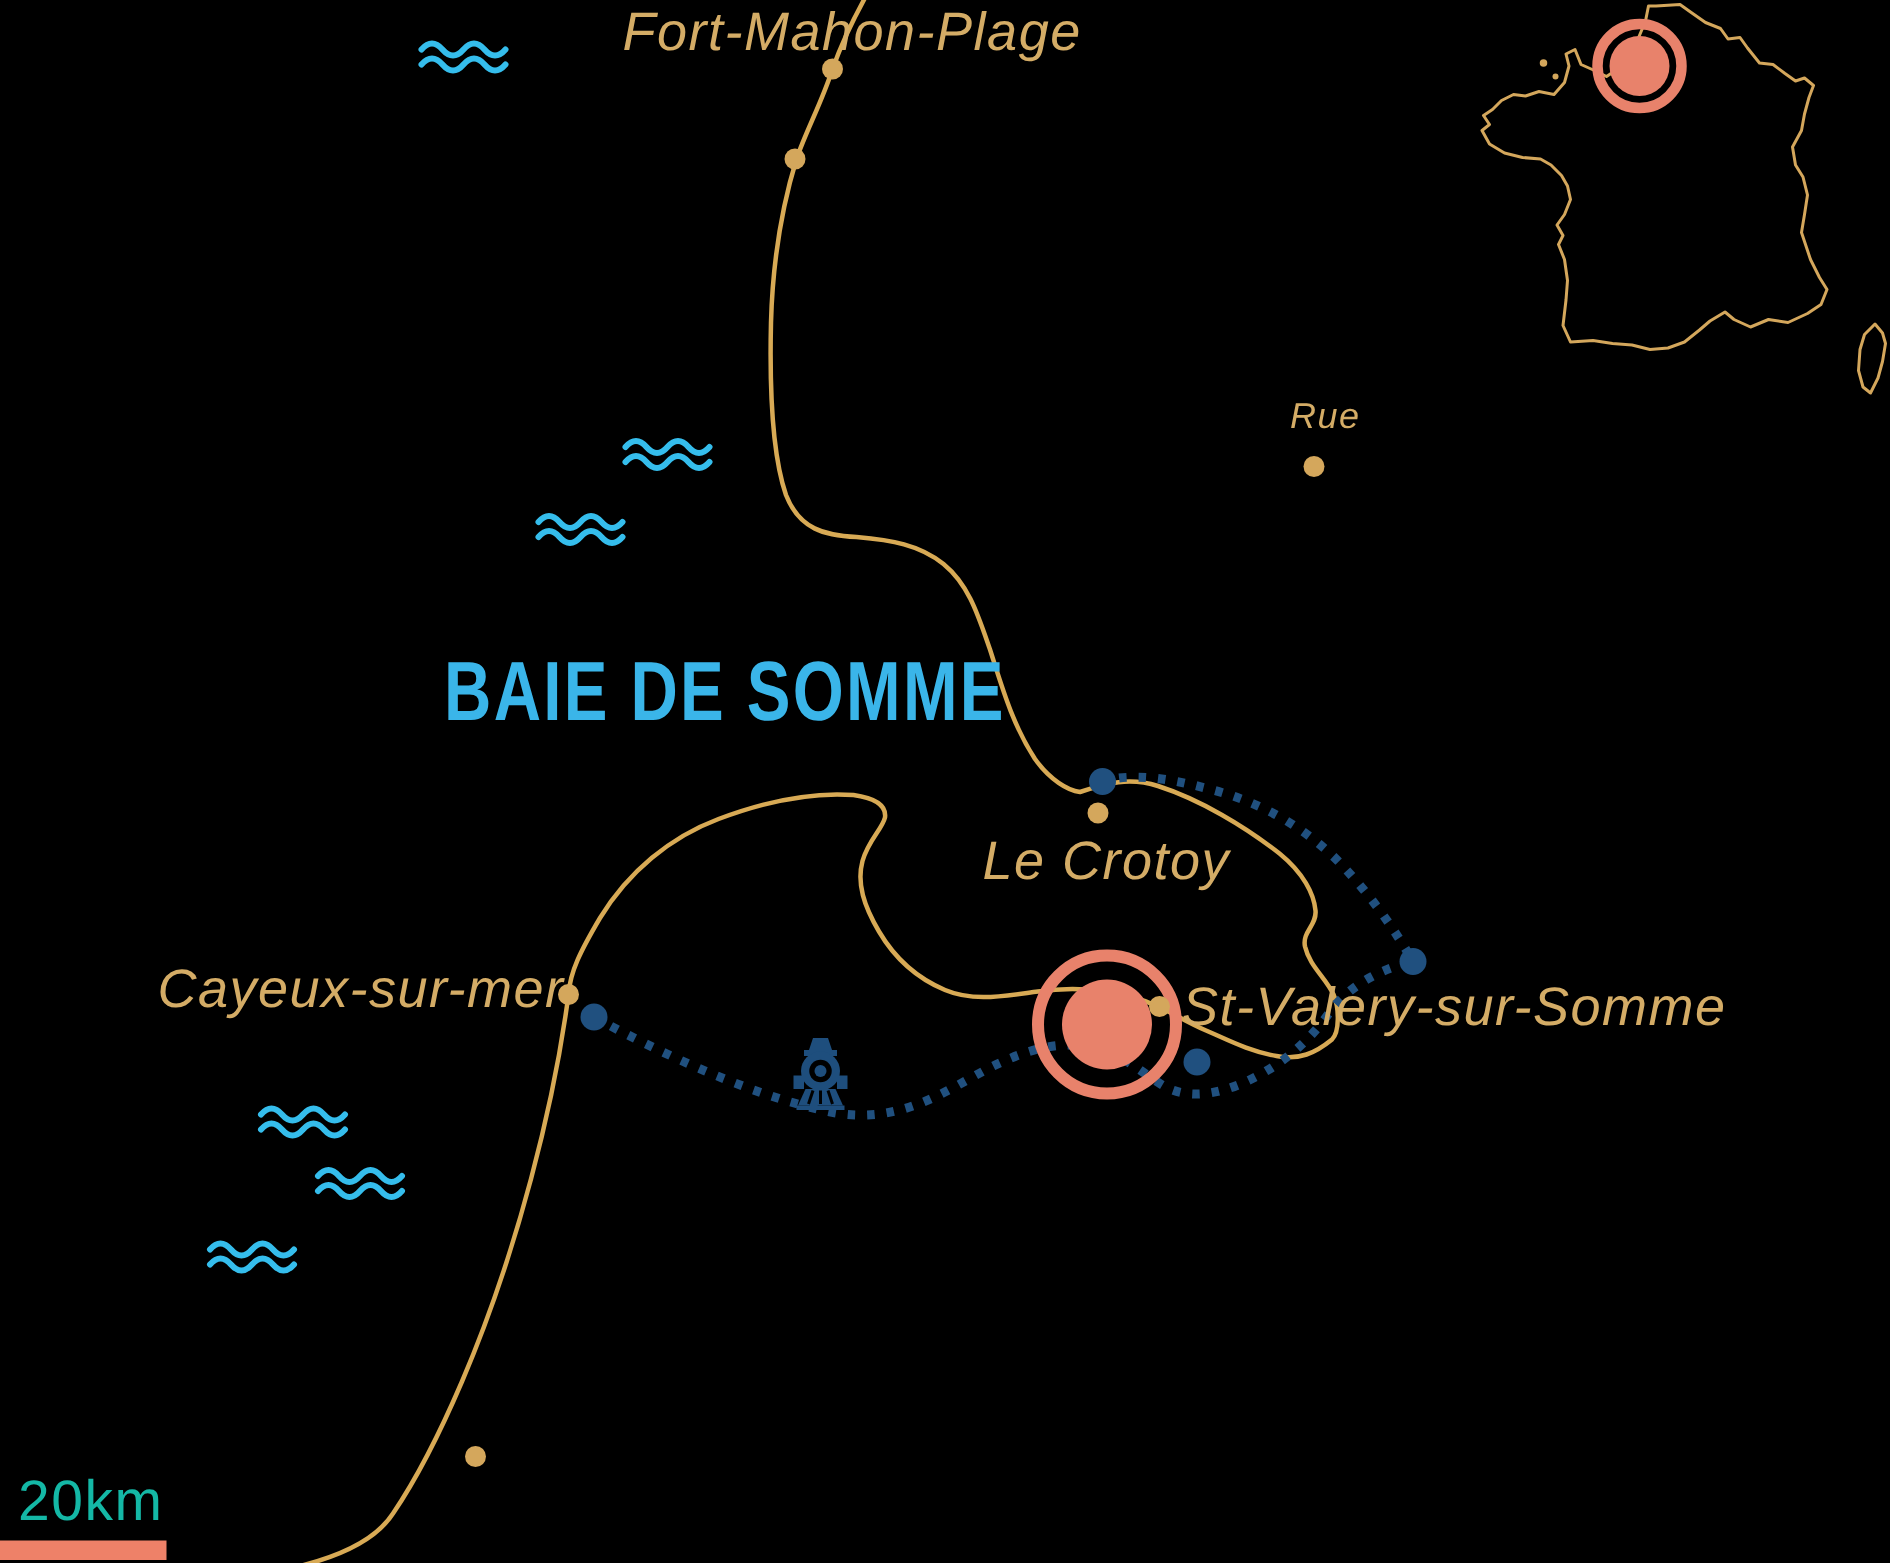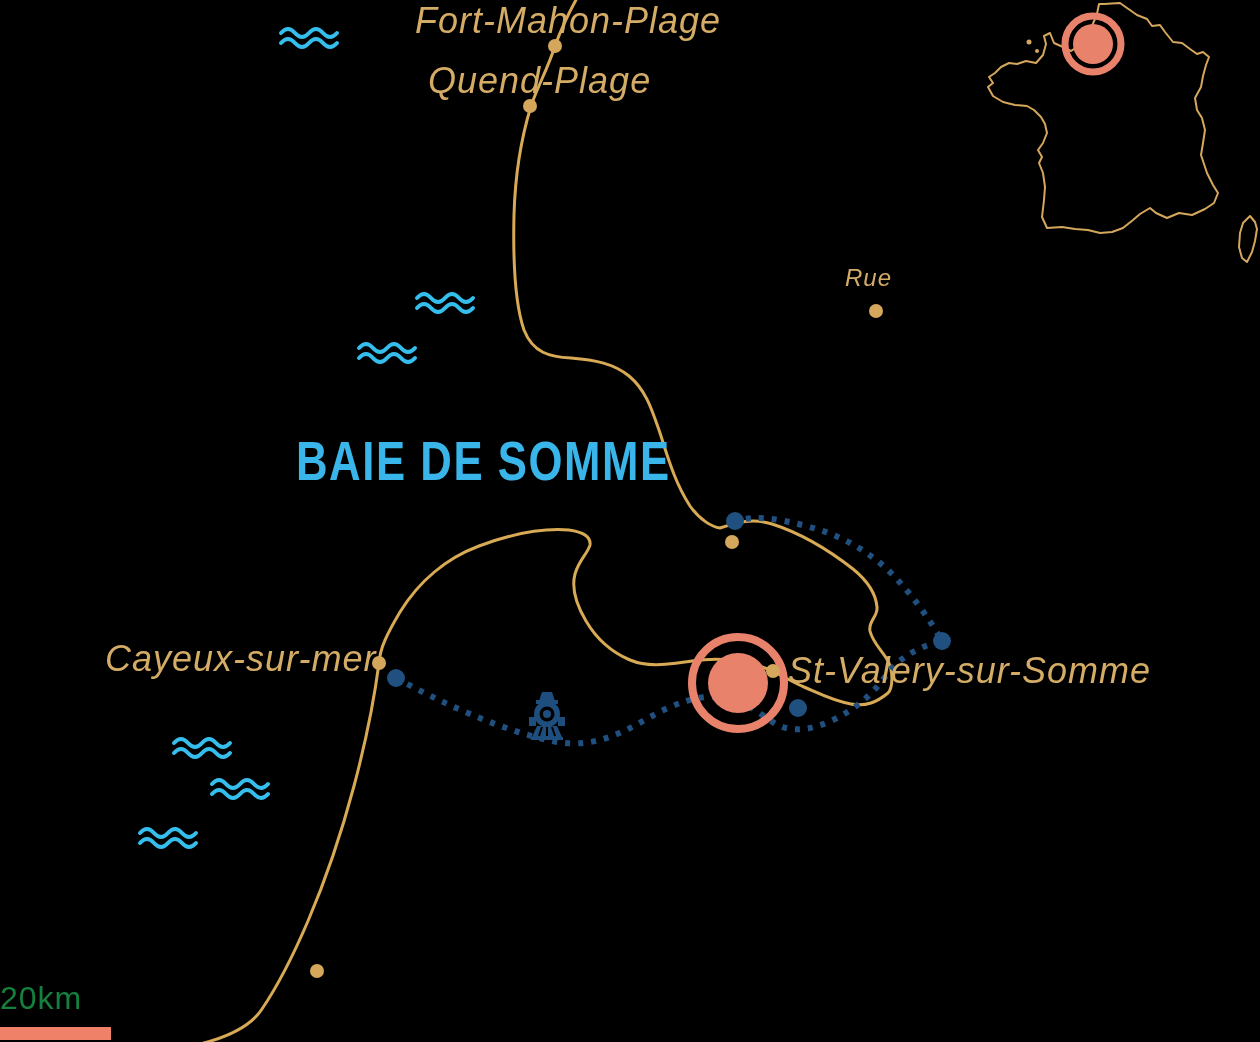--- a/index.html
+++ b/index.html
@@ -9,41 +9,41 @@
     background:#000;
     overflow:hidden;
     font-family:"Liberation Sans", sans-serif;
   }
   #map-svg{position:absolute;left:0;top:0;}
   .place-label{
     position:absolute;
     font-style:italic;
     font-size:36px;
     color:#D4AC66;
-    text-align:left;
+    text-align:right;
     white-space:nowrap;
     letter-spacing:1px;
   }
   .place-label.small{font-size:24px;}
   #bay-title{
     position:absolute;
     left:296px;top:428px;
     font-size:56px;
     font-weight:bold;
     color:#3AB5E9;
     letter-spacing:2px;
     white-space:nowrap;
     transform:scaleX(0.78);
     transform-origin:left center;
   }
   #scale-label{
     position:absolute;
-    left:0;top:980px;
-    font-size:32px;
-    color:#15803d;
+    left:12px;top:980px;
+    font-size:38px;
+    color:#14b8a6;
     letter-spacing:1px;
   }
   #scale-bar{
     position:absolute;
     left:0;top:1027px;
     width:111px;height:13px;
     background:#EE8168;
   }
 </style>
 </head>
@@ -166,24 +166,24 @@
       <circle cx="1037" cy="51" r="2" fill="#D4A75C"></circle>
       <g>
         <circle cx="1093" cy="44" r="28" fill="none" stroke="#E8826B" stroke-width="7"></circle>
         <circle cx="1093" cy="44" r="20" fill="#E8826B"></circle>
       </g>
     </g>
   </svg>
 
   <div class="place-label" style="left:415px;top:0px;width:280px;">Fort-Mahon-Plage</div>
 
-  <div class="place-label" style="left:428px;top:60px;width:205px;">Quend-Plage</div>
 
   <div class="place-label small" style="left:845px;top:264px;width:62px;">Rue</div>
 
+  <div class="place-label" style="left:655px;top:553px;width:150px;">Le Crotoy</div>
 
   <div class="place-label" style="left:105px;top:638px;width:258px;">Cayeux-sur-mer</div>
 
   <div class="place-label" style="left:788px;top:650px;width:340px;">St-Valery-sur-Somme</div>
 
 
   <div id="bay-title">BAIE DE SOMME</div>
 
   <div id="scale-label">20km</div>
   <div id="scale-bar"></div>

